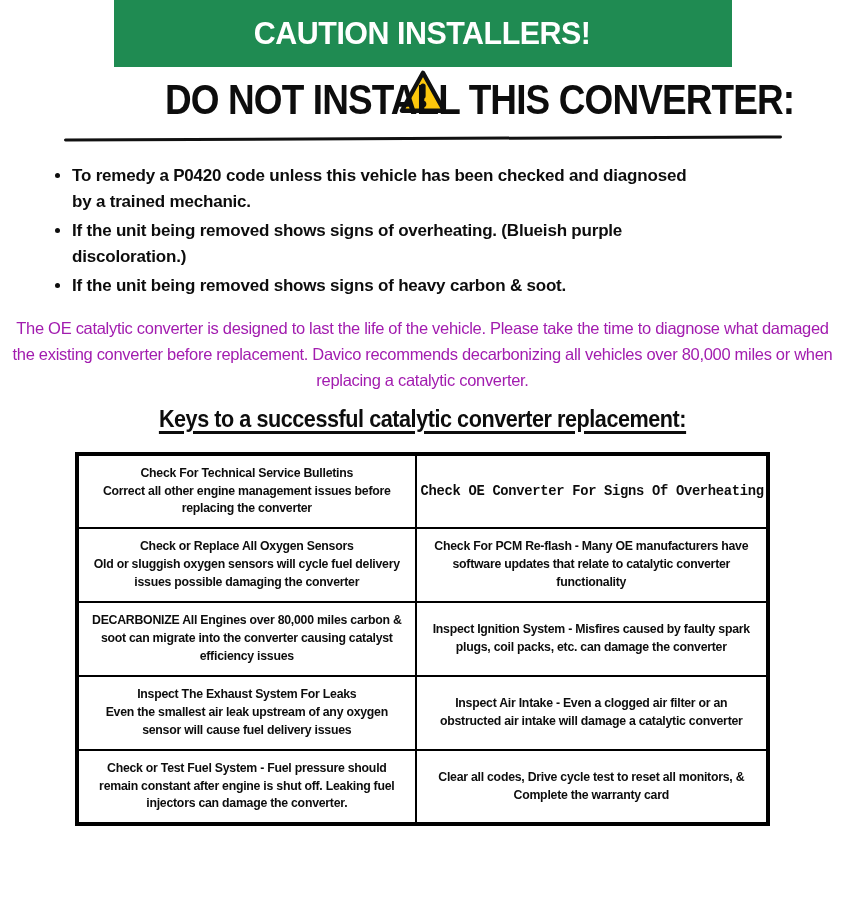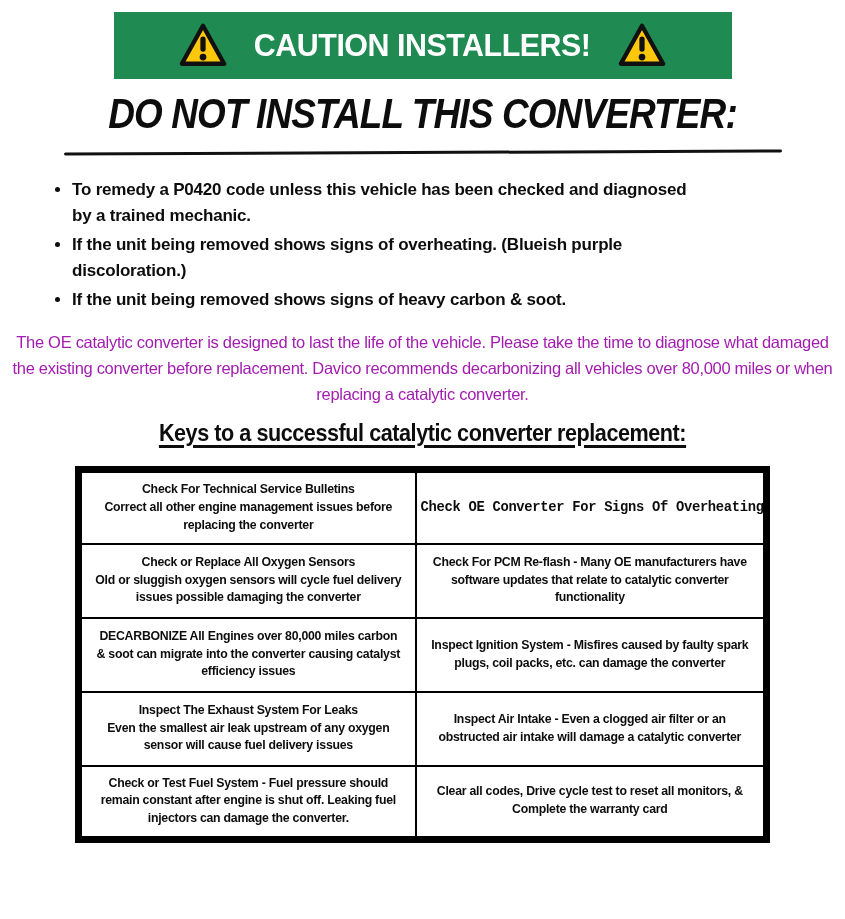--- a/index.html
+++ b/index.html
@@ -14,42 +14,42 @@
     height: 919px;
     overflow: hidden;
     font-family: "Liberation Sans", sans-serif;
     color: var(--text-black);
   }
 
   
   .banner {
     width: 618px;
     height: 67px;
-    margin: 12px auto;
+    margin: 0 auto;
     background: var(--banner-green);
     display: flex;
     align-items: center;
     justify-content: center;
     gap: 18px;
+    flex-direction: column;
   }
   .banner-title {
     color: #ffffff;
     font-size: 32px;
     font-weight: bold;
     letter-spacing: -0.5px;
     white-space: nowrap;
     transform: scaleX(0.95);
   }
   .warn-svg { display: block; }
 
   
   .main-heading {
     margin-top: 10px;
-    text-align: center;
-    font-style: italic;
+    text-align: right;
   }
   .main-heading span {
     display: block;
     font-size: 42px;
     line-height: 46px;
     font-weight: bold;
     letter-spacing: -1px;
     transform: scaleX(0.88);
     white-space: nowrap;
   }
@@ -106,21 +106,21 @@
     text-underline-offset: 4px;
     transform: scaleX(0.9);
     white-space: nowrap;
   }
 
   
   .keys-table {
     width: 695px;
     margin: 19px auto 0;
     border-collapse: collapse;
-    border: 7px solid #000000;
+    border: 4px solid #000000;
     table-layout: fixed;
   }
   .keys-table td {
     border: 2.5px solid #000;
     height: 74px;
     padding: 4px 13px;
     text-align: center;
     vertical-align: middle;
     font-size: 12.3px;
     font-weight: bold;

